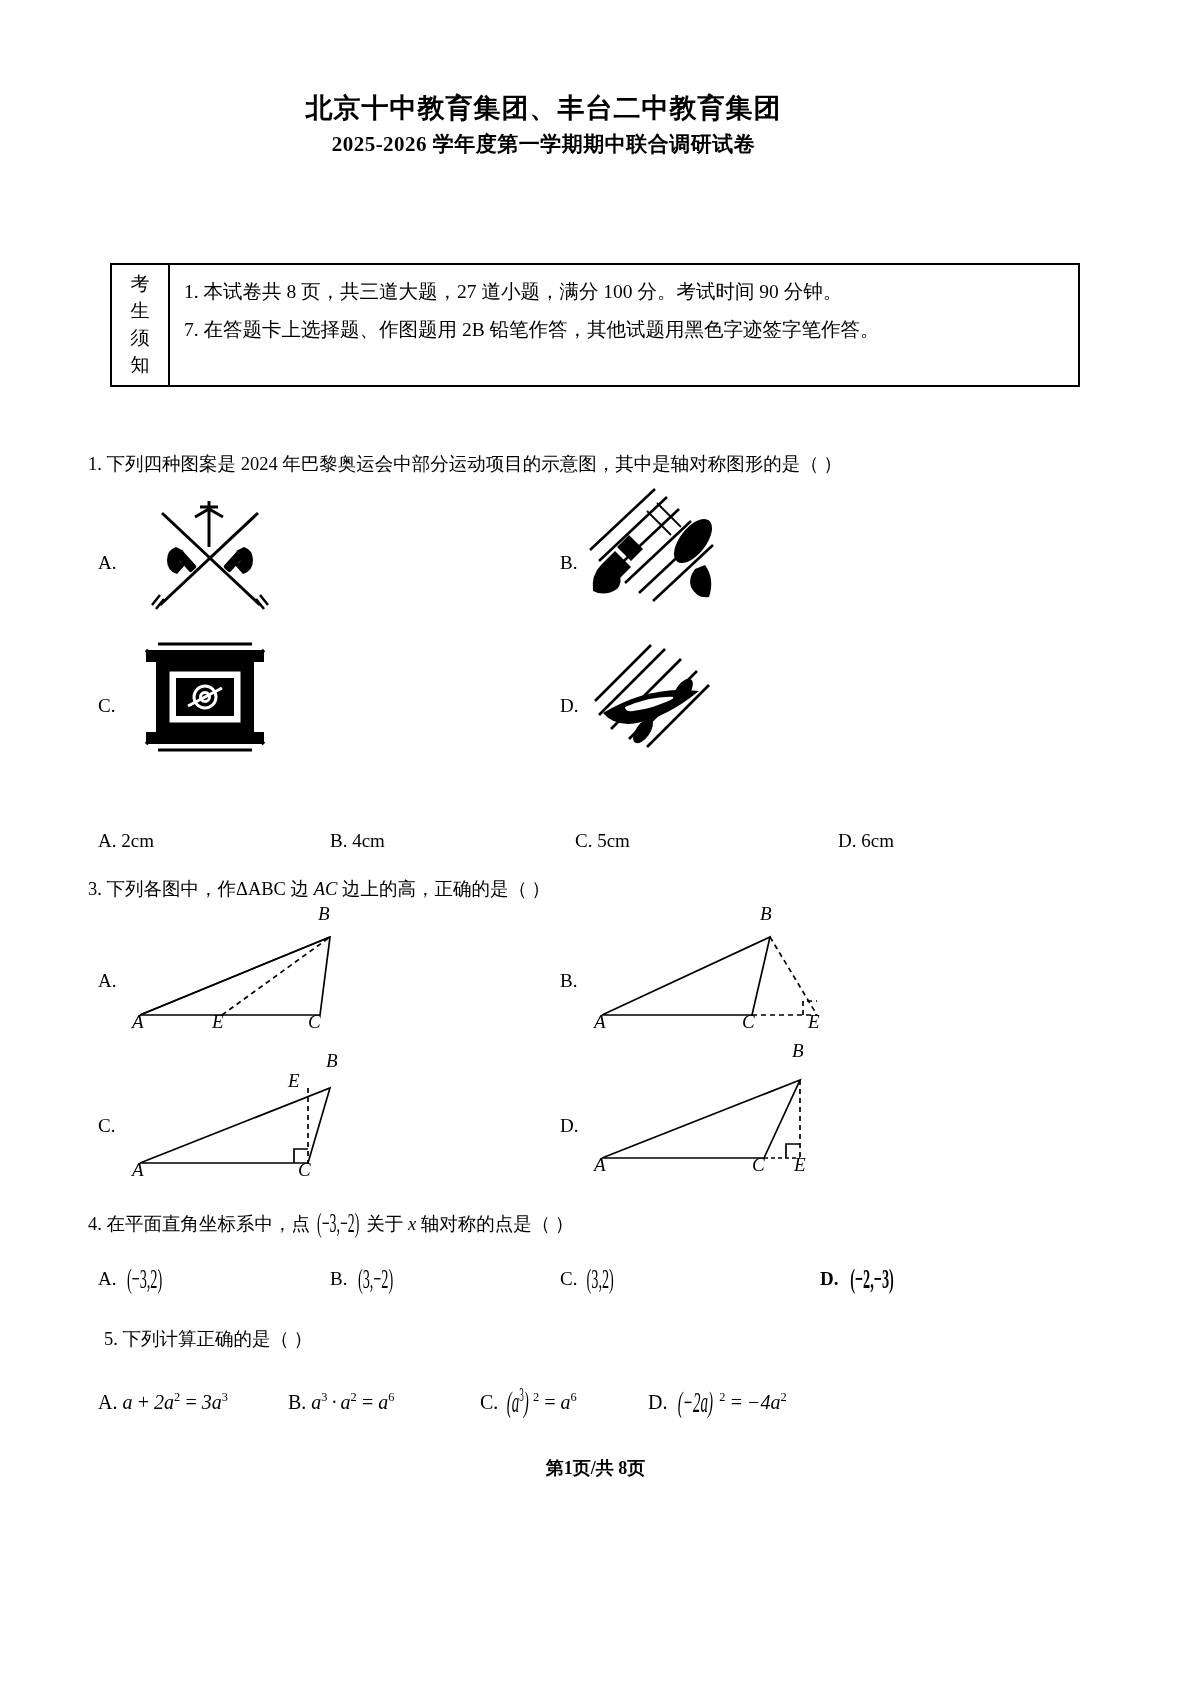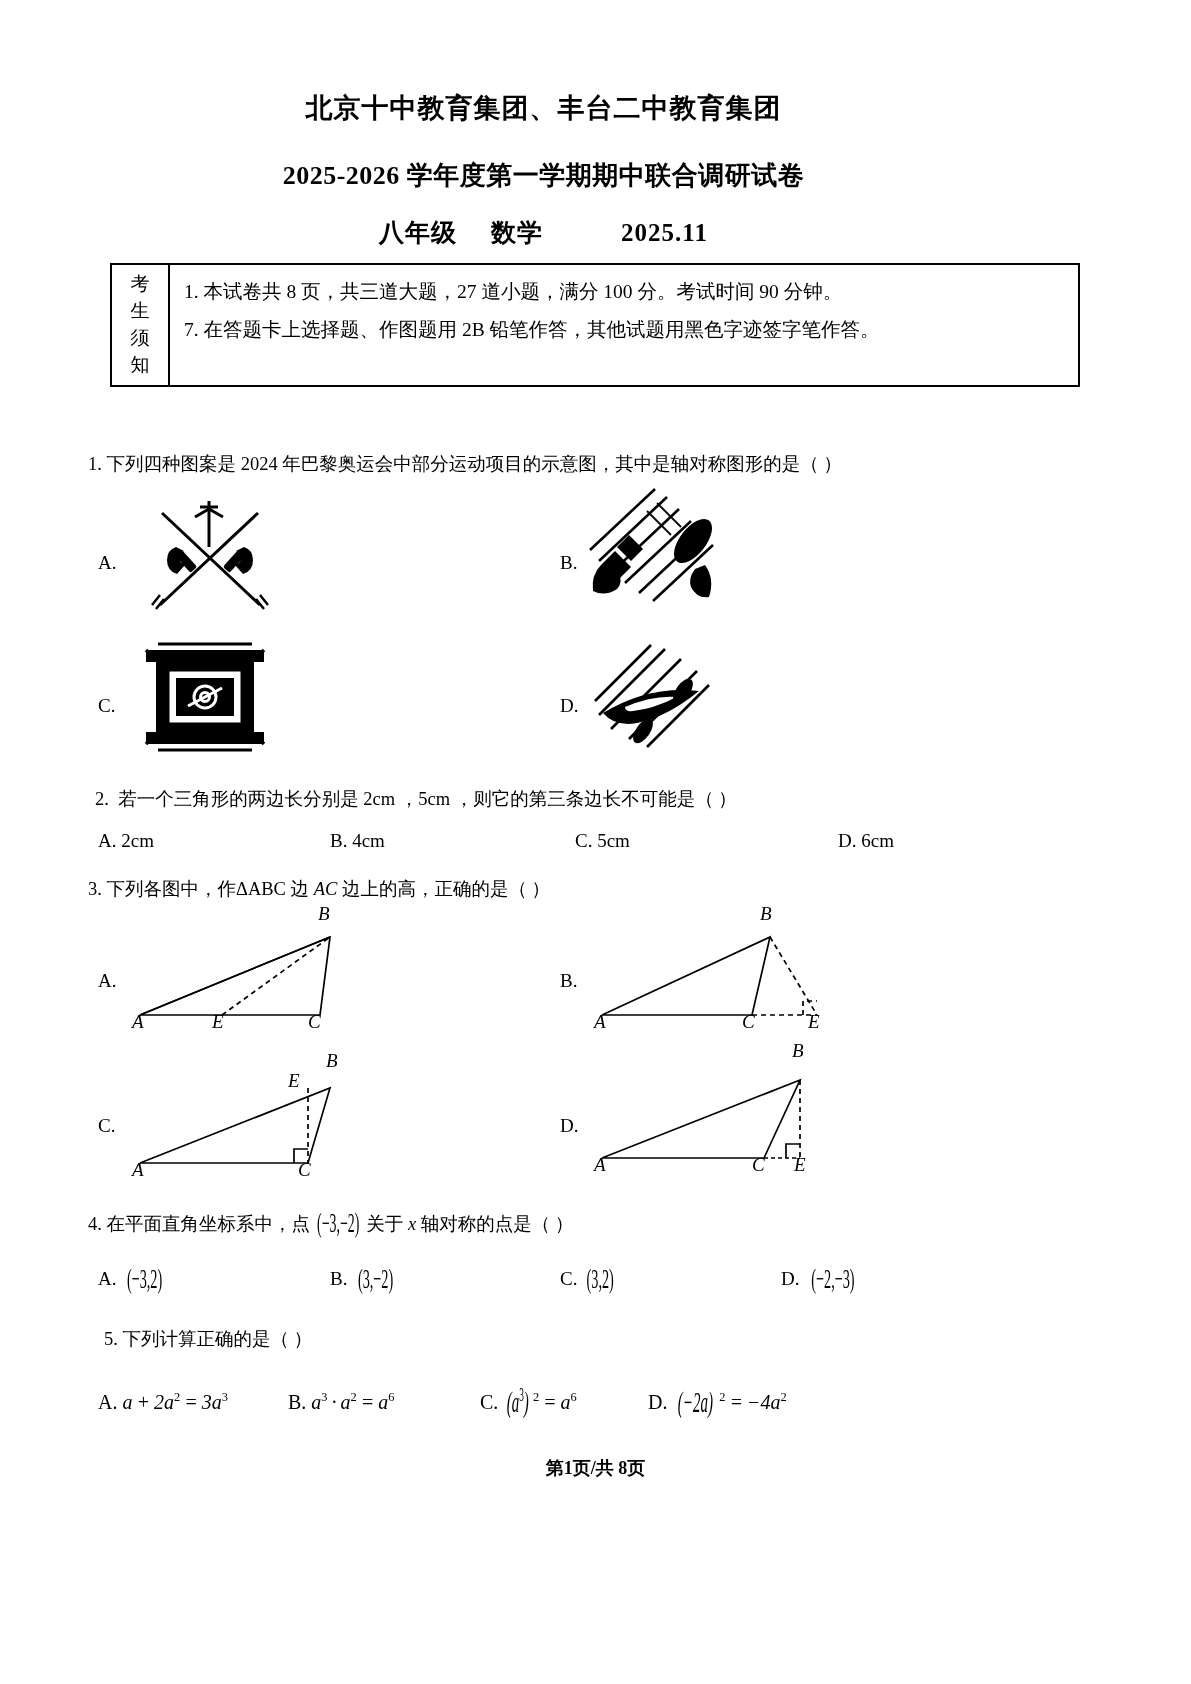--- a/index.html
+++ b/index.html
@@ -27,25 +27,25 @@
     text-align: center;
     margin-top: 90px;
   }
   .title-line-1 {
     font-size: 27px;
     font-weight: bold;
     letter-spacing: 1px;
     line-height: 1.35;
   }
   .title-line-2 {
-    font-size: 26px;
+    font-size: 21px;
     font-weight: bold;
     letter-spacing: 0.5px;
     line-height: 1.35;
-    margin-top: 32px;
+    margin-top: 4px;
   }
   .title-line-3 {
     font-size: 25px;
     font-weight: bold;
     margin-top: 22px;
     letter-spacing: 1px;
   }
   .title-line-3 .gap-a { display:inline-block; width: 34px; }
   .title-line-3 .gap-b { display:inline-block; width: 78px; }
 
@@ -143,23 +143,20 @@
   svg { display: block; overflow: visible; }
 </style>
 </head>
 <body>
 
 <div class="page">
 
   <div class="title-block">
     <div class="title-line-1">北京十中教育集团、丰台二中教育集团</div>
     <div class="title-line-2">2025-2026 学年度第一学期期中联合调研试卷</div>
-    <div class="title-line-3">
-      <span>八年级</span><span class="gap-a"></span><span>数学</span><span class="gap-b"></span><span>2025.11</span>
-    </div>
   </div>
 
   <div class="notice-box">
     <div class="notice-label">
       <span>考</span>
       <span>生</span>
       <span>须</span>
       <span>知</span>
     </div>
     <div class="notice-items">
@@ -258,24 +255,20 @@
       <path d="M18 78 q46 -28 96 -22 q-32 26 -62 32 q-22 4 -34 -10 z" fill="#000"></path>
       <path d="M40 72 q28 -12 52 -10 q-24 12 -44 14 q-8 1 -8 -4 z" fill="#fff"></path>
       <g fill="#000">
         <ellipse cx="98" cy="56" rx="7" ry="14" transform="rotate(35 98 56)"></ellipse>
         <ellipse cx="58" cy="96" rx="7" ry="14" transform="rotate(35 58 96)"></ellipse>
       </g>
       <line x1="56" y1="96" x2="100" y2="54" stroke="#000" stroke-width="3"></line>
     </svg>
   </div>
 
-  <div class="q" style="left:95px; top:787px;">
-    <span>2.</span>&nbsp;
-    <span>若一个三角形的两边长分别是 2cm ，5cm ，则它的第三条边长不可能是（        ）</span>
-  </div>
   <div class="opts" style="left:0; top:830px; width:1191px;">
     <span class="opt" style="left:98px;">
       <span>A.</span>
       <span>2cm</span>
     </span>
     <span class="opt" style="left:330px;">
       <span>B.</span>
       <span>4cm</span>
     </span>
     <span class="opt" style="left:575px;">
@@ -366,21 +359,21 @@
       <span class="bigparen">(−3,2)</span>
     </span>
     <span class="opt" style="left:330px;">
       <span>B.</span>
       <span class="bigparen">(3,−2)</span>
     </span>
     <span class="opt" style="left:560px;">
       <span>C.</span>
       <span class="bigparen">(3,2)</span>
     </span>
-    <span class="opt" style="left:781px;">
+    <span class="opt" style="left:820px;font-weight:bold;">
       <span>D.</span>
       <span class="bigparen">(−2,−3)</span>
     </span>
   </div>
 
   <div class="q" style="left:88px; top:1327px;margin-left:16px;">
     <span>5.</span>
     <span>下列计算正确的是（      ）</span>
   </div>
   <div class="opts" style="left:0; top:1390px; width:1191px; font-size:20px;">

